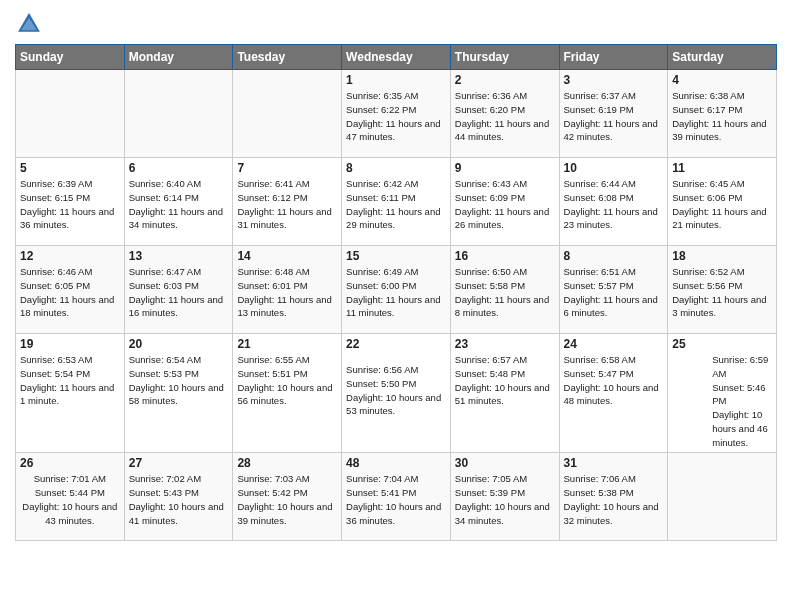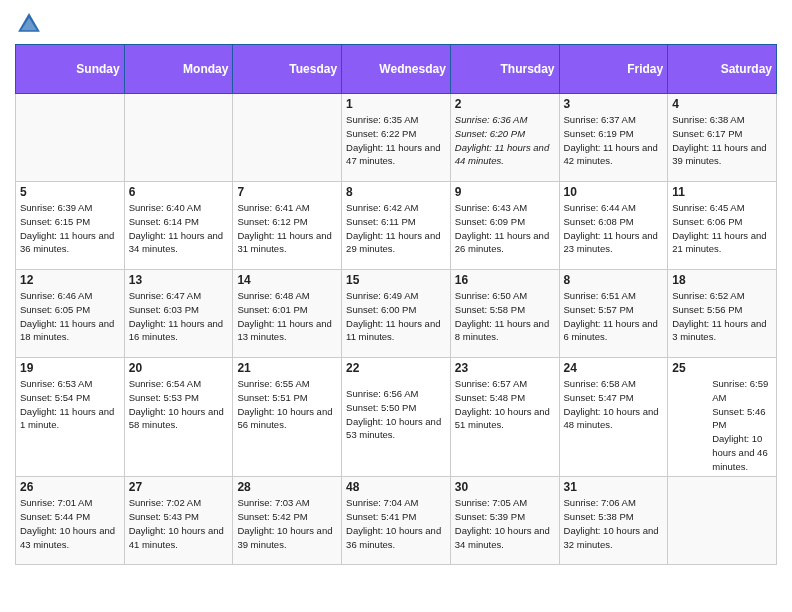--- a/index.html
+++ b/index.html
@@ -47,26 +47,26 @@
     .subtitle {
       font-size: 15px;
       color: #444;
     }
     table {
       width: 100%;
       border-collapse: collapse;
       table-layout: fixed;
     }
     thead th {
-      background-color: #8b5cf6;
+      background-color: #737373;
       color: #fff;
       font-size: 12px;
       font-weight: bold;
-      padding: 17px 4px;
-      text-align: right;
+      padding: 5px 4px;
+      text-align: left;
       border: 1px solid #1a5da0;
     }
     tbody td {
       border: 1px solid #ccc;
       vertical-align: top;
       padding: 3px 4px;
       font-size: 10px;
       color: #222;
       height: 88px;
       background: #fff;
@@ -124,21 +124,21 @@
           <td></td>
           <td></td>
           <td>
             <div class="day-num">1</div>
             <div class="day-info" style="white-space: pre-line;">Sunrise: 6:35 AM
 Sunset: 6:22 PM
 Daylight: 11 hours and 47 minutes.</div>
           </td>
           <td>
             <div class="day-num">2</div>
-            <div class="day-info" style="white-space: pre-line; font-style: italic;">Sunrise: 6:36 AM
+            <div class="day-info" style="white-space: pre-line;">Sunrise: 6:36 AM
 Sunset: 6:20 PM
 Daylight: 11 hours and 44 minutes.</div>
           </td>
           <td>
             <div class="day-num">3</div>
             <div class="day-info" style="white-space: pre-line;">Sunrise: 6:37 AM
 Sunset: 6:19 PM
 Daylight: 11 hours and 42 minutes.</div>
           </td>
           <td>
@@ -276,21 +276,21 @@
           <td>
             <div class="day-num">25</div>
             <div class="day-info" style="white-space: pre-line; margin-left: 40px;">Sunrise: 6:59 AM
 Sunset: 5:46 PM
 Daylight: 10 hours and 46 minutes.</div>
           </td>
         </tr>
         <tr>
           <td>
             <div class="day-num">26</div>
-            <div class="day-info" style="white-space: pre-line;">Sunrise: 7:01 AM
+            <div class="day-info" style="white-space: pre-line; text-align: center;">Sunrise: 7:01 AM
 Sunset: 5:44 PM
 Daylight: 10 hours and 43 minutes.</div>
           </td>
           <td>
             <div class="day-num">27</div>
             <div class="day-info" style="white-space: pre-line;">Sunrise: 7:02 AM
 Sunset: 5:43 PM
 Daylight: 10 hours and 41 minutes.</div>
           </td>
           <td>

